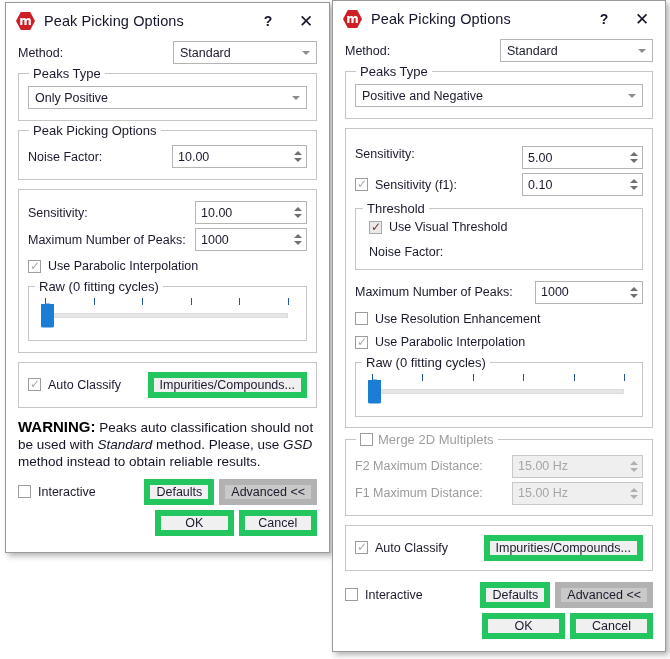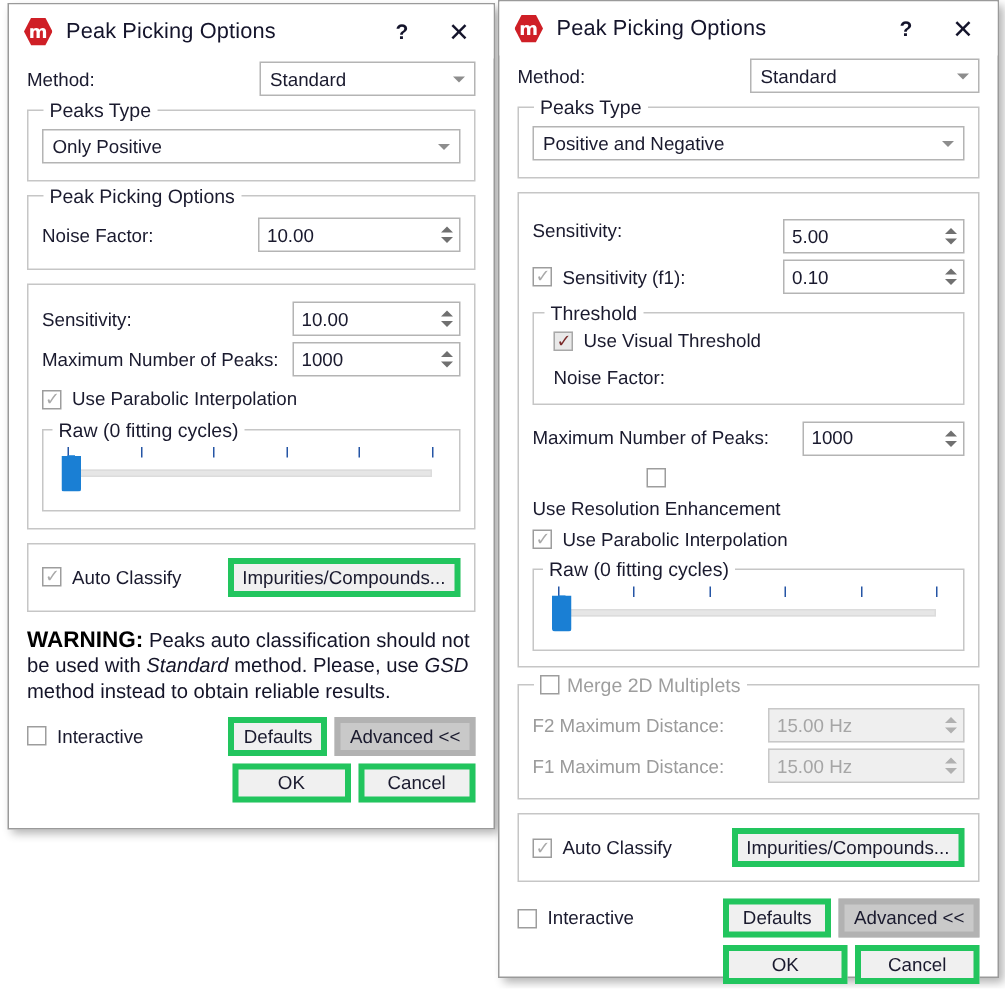--- a/index.html
+++ b/index.html
@@ -178,21 +178,21 @@
     border-radius: 0 0 2px 2px;
   }
   .slider .handle::before {
     content: ""; position: absolute; left: 4px; top: -5px;
     width: 5px; height: 6px; background: #1a7fd4;
   }
 
   
   .btn {
     height: 26px;
-    border: 4px solid #22c55e;
+    border: 6px solid #22c55e;
     background: #f0f0f0;
     font-size: 12.5px;
     color: #1a1a2e;
     display: flex; align-items: center; justify-content: center;
     font-family: "Liberation Sans", sans-serif;
     white-space: nowrap;
     padding: 0 6px;
   }
   .btn.pressed { background: #c9c9c9; border-color: #b2b2b2; }
 
@@ -434,21 +434,21 @@
           <div class="label" style="width:180px;">Maximum Number of Peaks:</div>
           <div class="spin" style="flex:1 1 auto;">
             <span class="val">1000</span>
             <span class="btns">
                 <i class="up"></i>
                 <i class="dn"></i>
               </span>
           </div>
         </div>
 
-        <div class="cb" style="margin-top:8px;flex-direction:column;">
+        <div class="cb" style="margin-top:8px;">
           <span class="box"></span>
           <span class="cbl">Use Resolution Enhancement</span>
         </div>
 
         <div class="cb" style="margin-top:7px;">
           <span class="box">
               <span class="tick">✓</span>
             </span>
           <span class="cbl">Use Parabolic Interpolation</span>
         </div>

